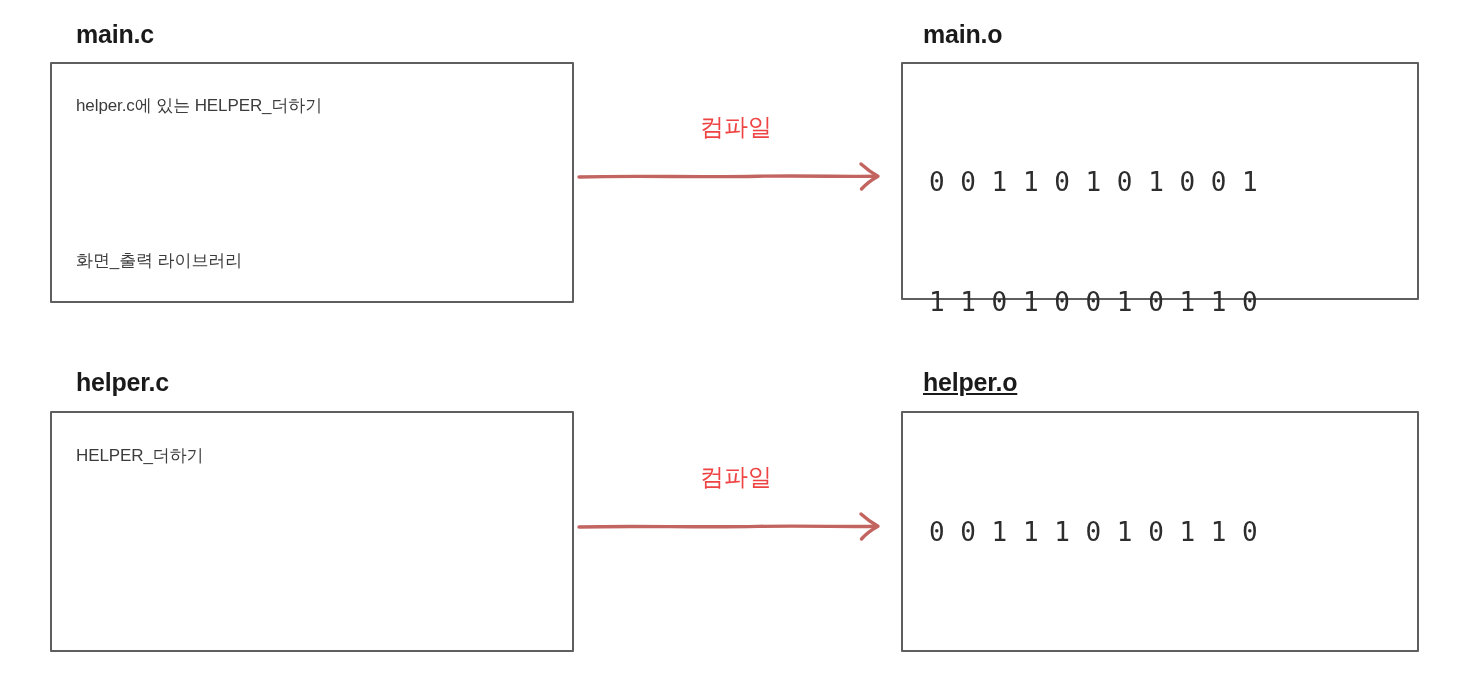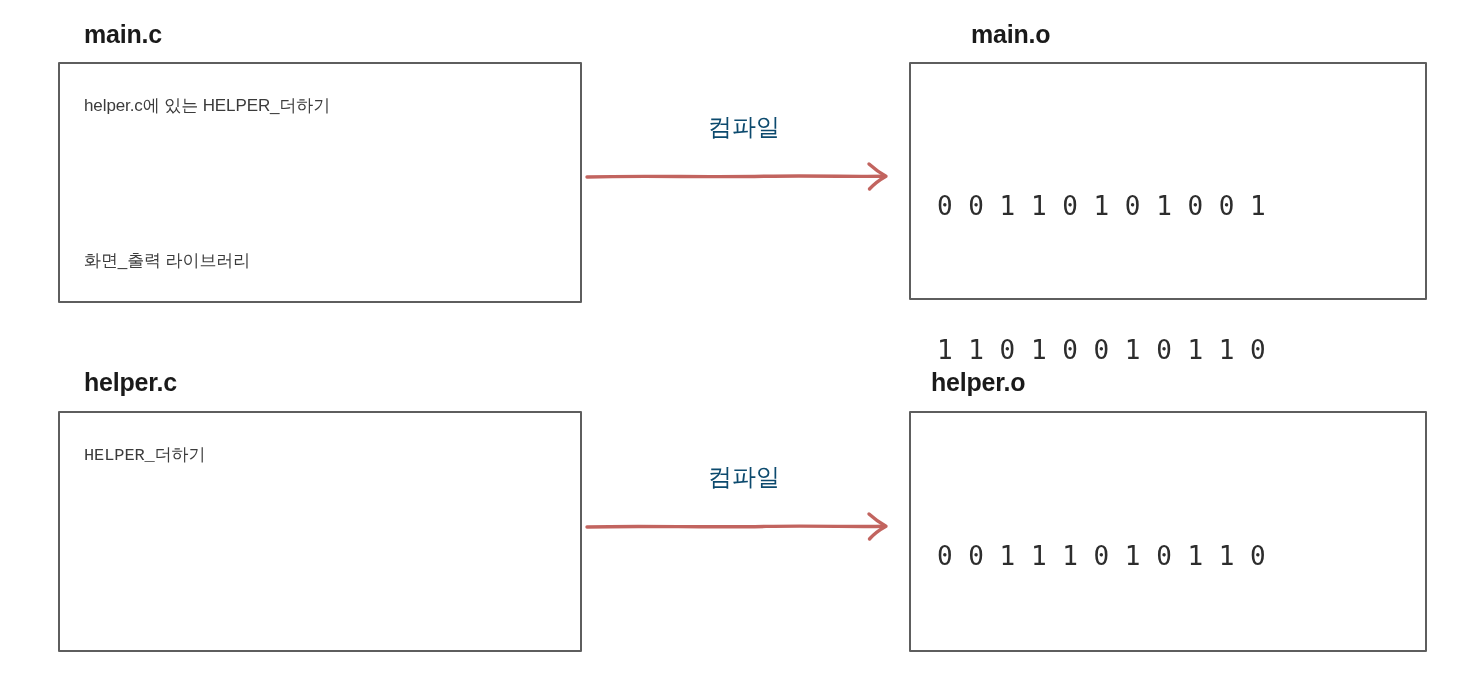--- a/index.html
+++ b/index.html
@@ -12,21 +12,21 @@
     width: 1460px;
     height: 684px;
     position: relative;
     overflow: hidden;
     font-family: "Liberation Sans", "DejaVu Sans", sans-serif;
     color: #1d1d1d;
   }
 
   .canvas {
     position: absolute;
-    left: 16px; top: 0;
+    left: 8px; top: 0;
     width: 1396px;
     height: 684px;
   }
 
   
   .file-heading {
     position: absolute;
     font-size: 25px;
     font-weight: bold;
     letter-spacing: -0.2px;
@@ -58,29 +58,29 @@
   
   .binary {
     position: absolute;
     font-family: "DejaVu Sans Mono", monospace;
     font-size: 26px;
     color: #2d2d2d;
     line-height: 40px;
     white-space: pre;
     letter-spacing: 0px;
   }
-  .binary .brow { display: block; margin-top: 24px; }
+  .binary .brow { display: block; }
 
   
   .arrow-group { position: absolute; }
   .arrow-label {
     position: absolute;
     font-size: 24px;
     font-weight: 400;
-    color: #0c4a6e;
+    color: #ef4444;
     white-space: nowrap;
     line-height: 1;
   }
   .arrow-svg {
     position: absolute;
     overflow: visible;
   }
 </style>
 </head>
 <body>
@@ -97,48 +97,48 @@
   <div class="src-line" style="left:68px; top:252px;">화면_출력 라이브러리</div>
 
   <div class="arrow-group" style="left:570px; top:115px; width:305px; height:80px;">
     <div class="arrow-label" style="left:122px; top:0px;">컴파일</div>
     <svg class="arrow-svg" style="left:0px; top:44px;" width="305" height="34" viewBox="0 0 305 34">
       <path d="M1,18 C60,16.2 120,18.6 180,17.2 C230,16.4 270,17.8 298,17.2" fill="none" stroke="#c2645f" stroke-width="3.4" stroke-linecap="round"></path>
       <path d="M283,5 C288,9.5 294,14 300,17.2 C294,20.6 288,25 283.5,30" fill="none" stroke="#c2645f" stroke-width="3.4" stroke-linecap="round" stroke-linejoin="round"></path>
     </svg>
   </div>
 
-  <div class="file-heading" style="left:915px; top:22px;margin-left:40px;">main.o</div>
+  <div class="file-heading" style="left:915px; top:22px;">main.o</div>
 
   <div class="box" style="left:893px; top:62px; width:518px; height:238px;">
   </div>
 
   <div class="binary" style="left:921px; top:82px;">
     <span class="brow">0 0 1 1 0 1 0 1 0 0 1</span>
     <span class="brow">1 1 0 1 0 0 1 0 1 1 0</span>
     <span class="brow">0 1 0 1 0 0 1 0 1 0 1</span>
     <span class="brow">1 1 0 1 .  .  .</span>
   </div>
 
   <div class="file-heading" style="left:68px; top:370px;text-align:right;">helper.c</div>
 
   <div class="box" style="left:42px; top:411px; width:524px; height:241px;">
   </div>
 
-  <div class="src-line" style="left:68px; top:447px;font-family:Liberation Mono, monospace;">HELPER_더하기</div>
+  <div class="src-line" style="left:68px; top:447px;">HELPER_더하기</div>
 
   <div class="arrow-group" style="left:570px; top:465px; width:305px; height:80px;">
     <div class="arrow-label" style="left:122px; top:0px;">컴파일</div>
     <svg class="arrow-svg" style="left:0px; top:44px;" width="305" height="34" viewBox="0 0 305 34">
       <path d="M1,18 C60,16.4 120,18.8 180,17.4 C230,16.6 270,18 298,17.3" fill="none" stroke="#c2645f" stroke-width="3.4" stroke-linecap="round"></path>
       <path d="M283,5 C288,9.5 294,14 300,17.3 C294,20.6 288,25 283.5,30" fill="none" stroke="#c2645f" stroke-width="3.4" stroke-linecap="round" stroke-linejoin="round"></path>
     </svg>
   </div>
 
-  <div class="file-heading" style="left:915px; top:370px;">helper.o</div>
+  <div class="file-heading" style="left:915px; top:370px;text-decoration:underline;">helper.o</div>
 
   <div class="box" style="left:893px; top:411px; width:518px; height:241px;">
   </div>
 
   <div class="binary" style="left:921px; top:432px;">
     <span class="brow">0 0 1 1 1 0 1 0 1 1 0</span>
     
     
   </div>
 

